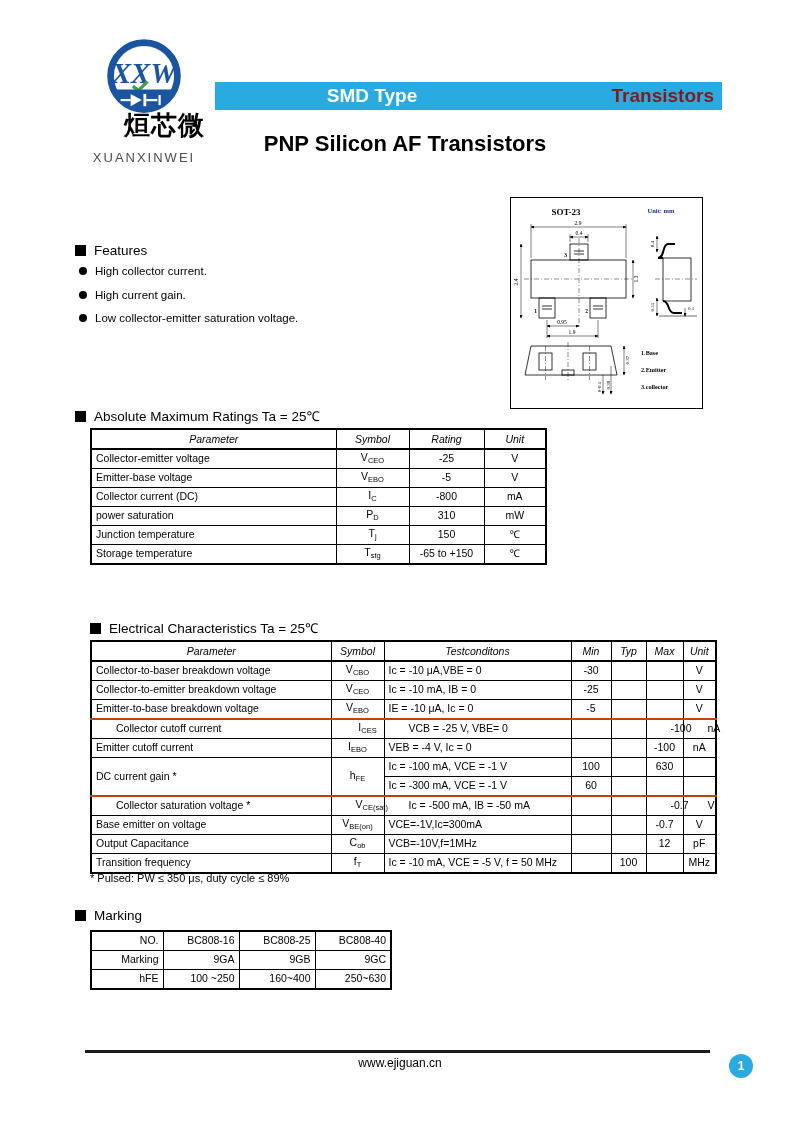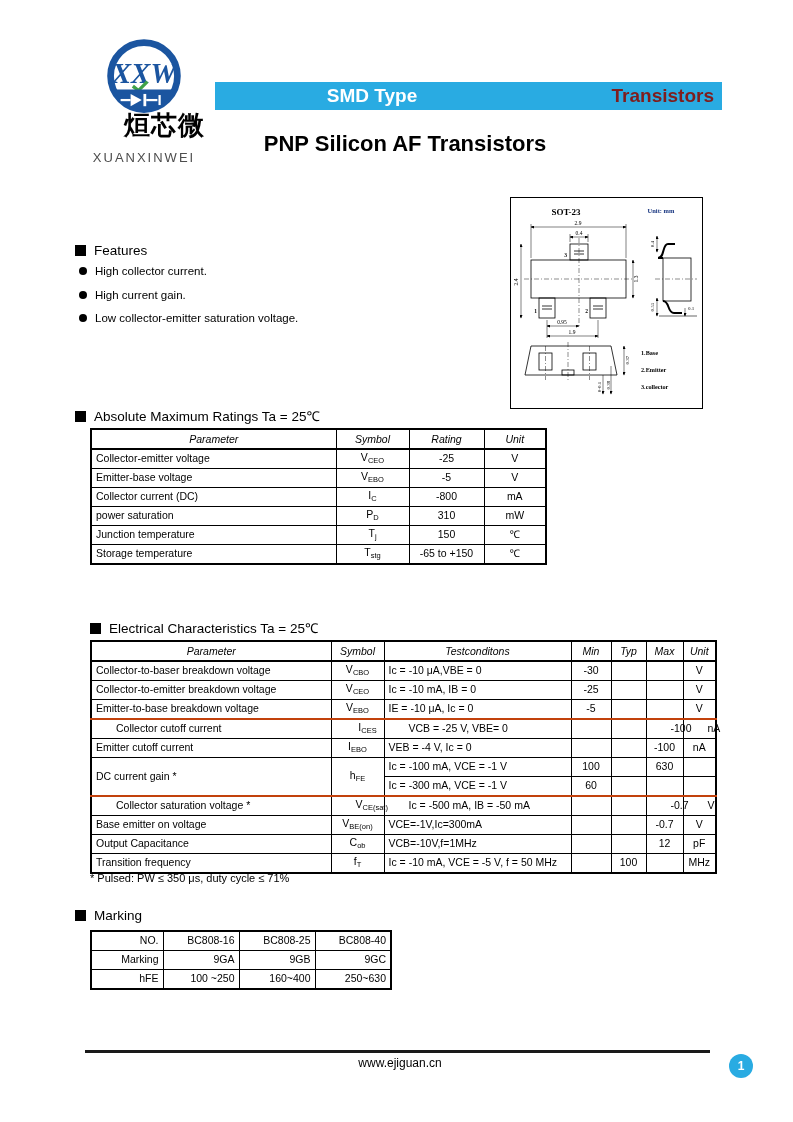--- a/index.html
+++ b/index.html
@@ -384,21 +384,21 @@
         <td class="l">Transition frequency</td>
         <td class="c"><span>f</span><sub>T</sub></td>
         <td class="l">Ic = -10 mA, VCE = -5 V, f = 50 MHz</td>
         <td class="c"></td>
         <td class="c">100</td>
         <td class="c"></td>
         <td class="c">MHz</td>
       </tr>
     </tbody>
   </table>
-  <div class="footnote">* Pulsed: PW ≤ 350 μs, duty cycle ≤ 71%</div>
+  <div class="footnote">* Pulsed: PW ≤ 350 μs, duty cycle ≤ 89%</div>
 
   <div class="sect" style="left:75px;top:908px;">
     <span class="sq"></span>
     <span>Marking</span>
   </div>
   <table class="t t-mark">
     <colgroup>
         <col style="width:72px">
         <col style="width:76px">
         <col style="width:76px">

